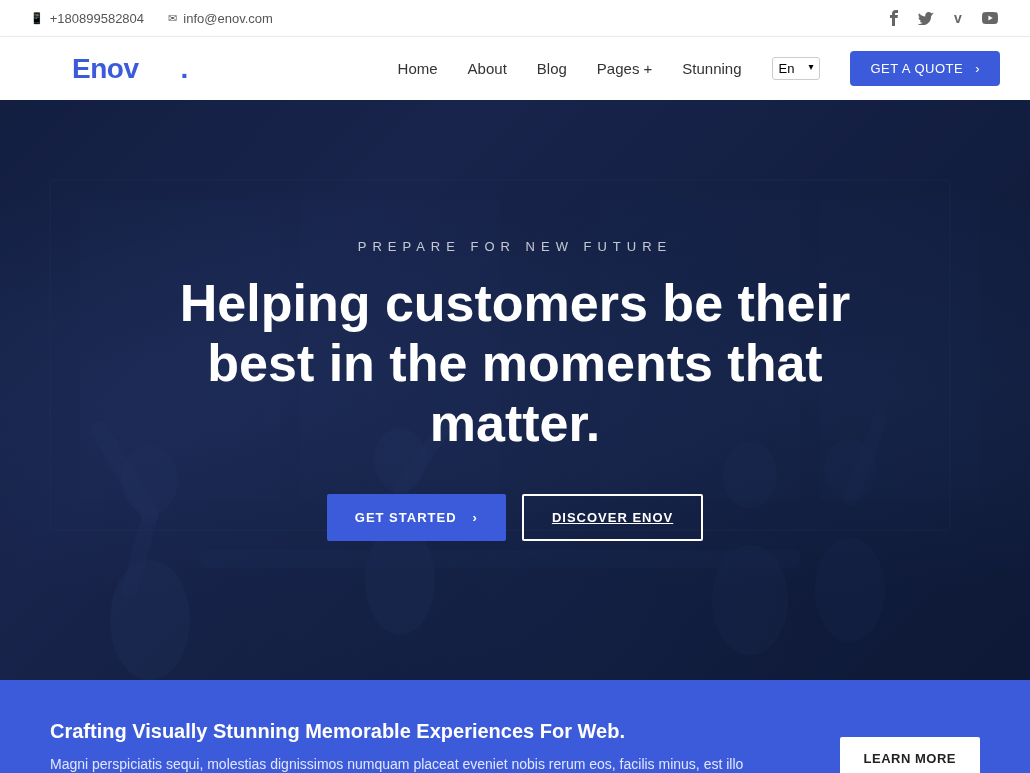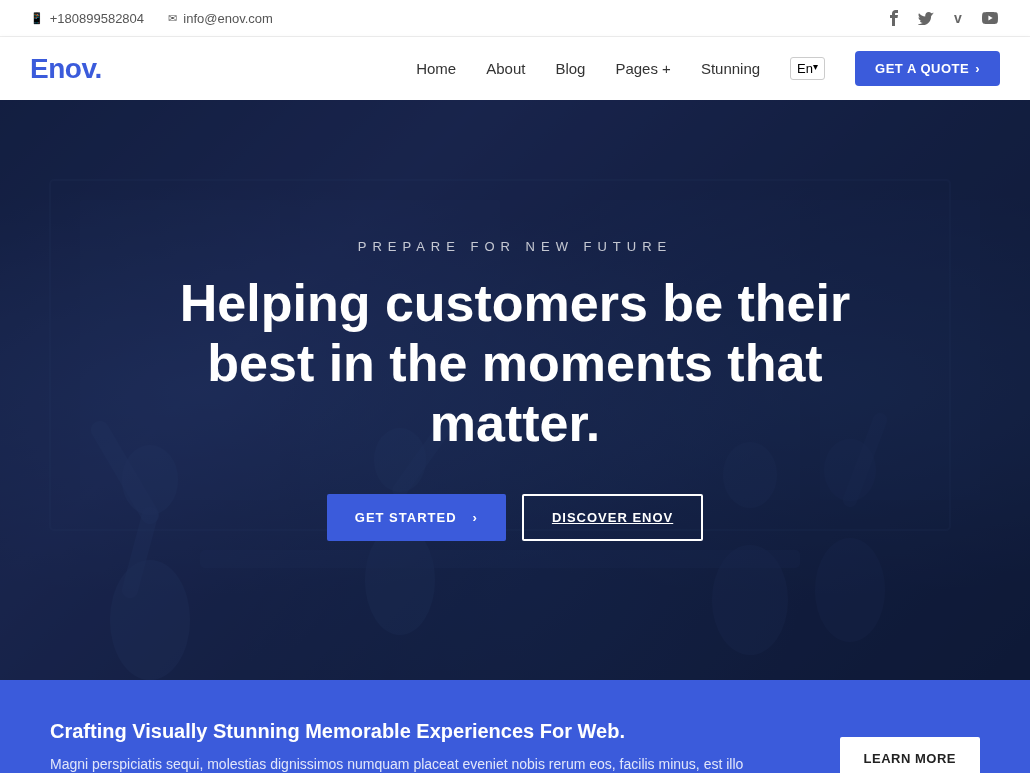--- a/index.html
+++ b/index.html
@@ -33,46 +33,46 @@
       justify-content: space-between;
       padding: 14px 30px;
       box-shadow: 0 2px 6px rgba(0,0,0,0.08);
     }
     .logo {
       font-size: 28px;
       font-weight: 700;
       color: #1a1a2e;
       letter-spacing: -0.5px;
     }
-    .logo span { color: #3b5bdb; }
+    .logo span { color: #3b5bdb; margin-left: 42px; }
     .nav-links { display: flex; align-items: center; gap: 30px; }
     .nav-link {
       text-decoration: none;
       color: #333;
       font-size: 15px;
       font-weight: 500;
       cursor: pointer;
     }
     .nav-pages { display: flex; align-items: center; gap: 4px; }
     .lang-selector {
-      display: flex; gap: 0;
+      display: flex; gap: 14px;
       border: 1px solid #ccc; border-radius: 3px;
       padding: 3px 6px; font-size: 13px; cursor: pointer;
     }
     .quote-btn {
       background: #3b5bdb;
       color: #fff;
       border: none;
       padding: 10px 20px;
       border-radius: 4px;
       font-size: 13px;
-      font-weight: 700;
+      font-weight: 400;
       letter-spacing: 0.5px;
       cursor: pointer;
-      display: flex; align-items: center; gap: 6px;
+      display: flex; align-items: center; gap: 12px;
     }
 
     
     .hero {
       position: relative;
       width: 100%;
       height: 580px;
       display: flex;
       align-items: center;
       justify-content: center;

